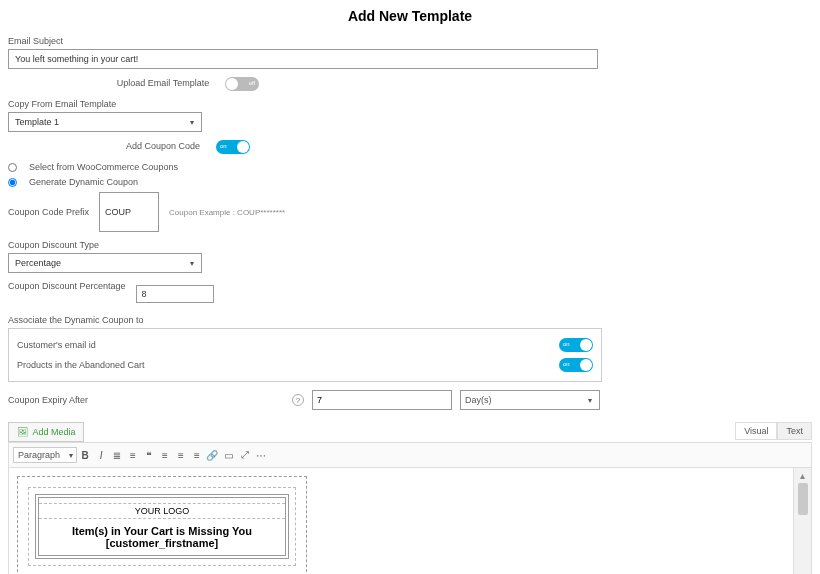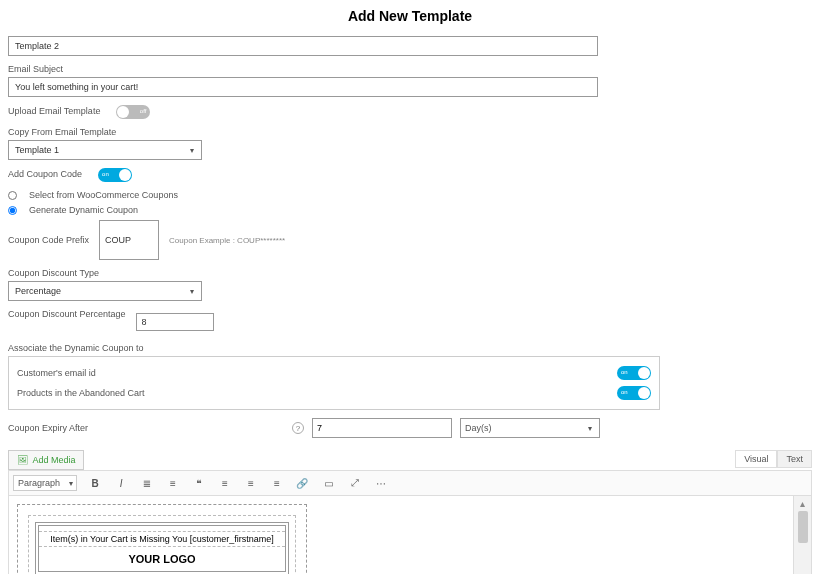--- a/index.html
+++ b/index.html
@@ -16,58 +16,57 @@
     .row-inline { display: flex; align-items: center; gap: 10px; }
     .toggle { position: relative; width: 34px; height: 14px; border-radius: 7px; display: inline-block; cursor: pointer; }
     .toggle-on { background: #00a9e0; }
     .toggle-off { background: #bbb; }
     .toggle-knob { position: absolute; width: 12px; height: 12px; background: #fff; border-radius: 50%; top: 1px; }
     .toggle-on .toggle-knob { right: 1px; }
     .toggle-off .toggle-knob { left: 1px; }
     .toggle-label { position: absolute; font-size: 6px; color: #fff; top: 3px; }
     .toggle-on .toggle-label { left: 4px; }
     .toggle-off .toggle-label { right: 4px; }
-    .toggle-field { display: flex; align-items: center; justify-content: flex-start; width: 360px; margin-bottom: 8px; gap: 16px; }
+    .toggle-field { display: flex; align-items: center; justify-content: center; width: 360px; margin-bottom: 8px; gap: 16px; }
     .radio-row { margin-bottom: 5px; display: flex; align-items: center; gap: 12px; }
     .radio { width: 9px; height: 9px; }
     .helper-text { color: #888; font-size: 8px; }
-    .box-section { border: 1px solid #ccc; padding: 6px 8px; width: 652px; }
+    .box-section { border: 1px solid #ccc; padding: 6px 8px; width: 594px; }
     .box-row { display: flex; align-items: center; justify-content: space-between; padding: 3px 0; }
     .box-toggle-pos { margin-left: auto; padding-left: 8px; }
     .expiry-row { display: flex; align-items: center; width: 592px; }
     .expiry-label { flex: 0 0 auto; text-align: center; }
     .expiry-q { margin-left: auto; margin-right: 8px; color: #777; border: 1px solid #aaa; width: 12px; height: 12px; border-radius: 50%; display: inline-flex; align-items: center; justify-content: center; font-size: 8px; }
     .expiry-input { width: 140px; padding: 4px; border: 1px solid #999; font-size: 9px; }
     .expiry-select { width: 140px; padding: 4px; border: 1px solid #999; font-size: 9px; background: #fff; }
     .add-media-btn { display: inline-flex; align-items: center; gap: 4px; padding: 4px 8px; border: 1px solid #ccc; background: #f7f7f7; color: #3a9b3a; font-size: 9px; cursor: pointer; }
     .editor-wrap { margin-top: 12px; }
     .editor-tabs { display: flex; justify-content: flex-end; gap: 0; margin-bottom: 2px; margin-left: 11px; }
     .editor-tab { padding: 3px 8px; border: 1px solid #ddd; font-size: 9px; cursor: pointer; background: #f1f1f1; }
     .editor-tab.active { background: #fff; }
-    .editor-toolbar { display: flex; align-items: center; gap: 10px; padding: 4px; border: 1px solid #ddd; background: #fafafa; }
+    .editor-toolbar { display: flex; align-items: center; gap: 0; padding: 4px; border: 1px solid #ddd; background: #fafafa; }
     .tb-select { font-size: 9px; padding: 2px; border: 1px solid #ccc; background: #fff; }
     .tb-btn { width: 16px; height: 16px; display: inline-flex; align-items: center; justify-content: center; cursor: pointer; color: #555; font-size: 10px; }
     .editor-area-wrap { display: flex; border: 1px solid #ddd; border-top: none; height: 140px; }
     .editor-canvas { flex: 1; background: #fff; padding: 8px; overflow: hidden; }
     .editor-template { border: 1px dashed #999; padding: 10px; max-width: 290px; background: #fff; }
     .editor-inner-table { border: 4px double #999; }
     .editor-inner-row { border-bottom: 1px dashed #bbb; text-align: center; padding: 2px 4px; font-size: 9px; color: #000; }
     .editor-inner-row:last-child { border-bottom: none; font-size: 11px; font-weight: bold; padding: 6px; }
     .vscroll { width: 18px; background: #f2f2f2; border-left: 1px solid #ddd; display: flex; flex-direction: column; align-items: center; justify-content: space-between; padding: 2px 0; }
     .vscroll .arrow { font-size: 10px; color: #888; cursor: pointer; }
     .vscroll .thumb { width: 10px; height: 32px; background: #c9c9c9; border-radius: 2px; margin-top: 2px; }
     .prefix-row { display: flex; align-items: center; gap: 10px; }
   </style>
 </head>
 <body>
 
 <div class="page-title">Add New Template</div>
 
 <div class="form-group">
-  <input class="text-input" type="text" value="Template 2" style="">
 </div>
 
 <div class="form-group">
   <span class="label">Email Subject</span>
   <input class="text-input" type="text" value="You left something in your cart!" style="">
 </div>
 
 <div class="toggle-field">
   <span class="label">Upload Email Template</span>
   <span class="toggle toggle-off">
@@ -182,22 +181,22 @@
     <span class="tb-btn">▭</span>
     <span class="tb-btn">⤢</span>
     <span class="tb-btn">⋯</span>
   </div>
   <div class="editor-area-wrap">
     <div class="editor-canvas">
       <div class="editor-template">
         <div style="border:1px dashed #bbb; padding:6px;">
           <div class="editor-inner-table">
             <div class="editor-inner-row" style="height:6px;"></div>
+            <div class="editor-inner-row">YOUR LOGO</div>
             <div class="editor-inner-row">Item(s) in Your Cart is Missing You [customer_firstname]</div>
-            <div class="editor-inner-row">YOUR LOGO</div>
           </div>
         </div>
       </div>
     </div>
     <div class="vscroll">
       <span class="arrow">▴</span>
       <span class="thumb"></span>
       <span style="flex:1;"></span>
 
     </div>

